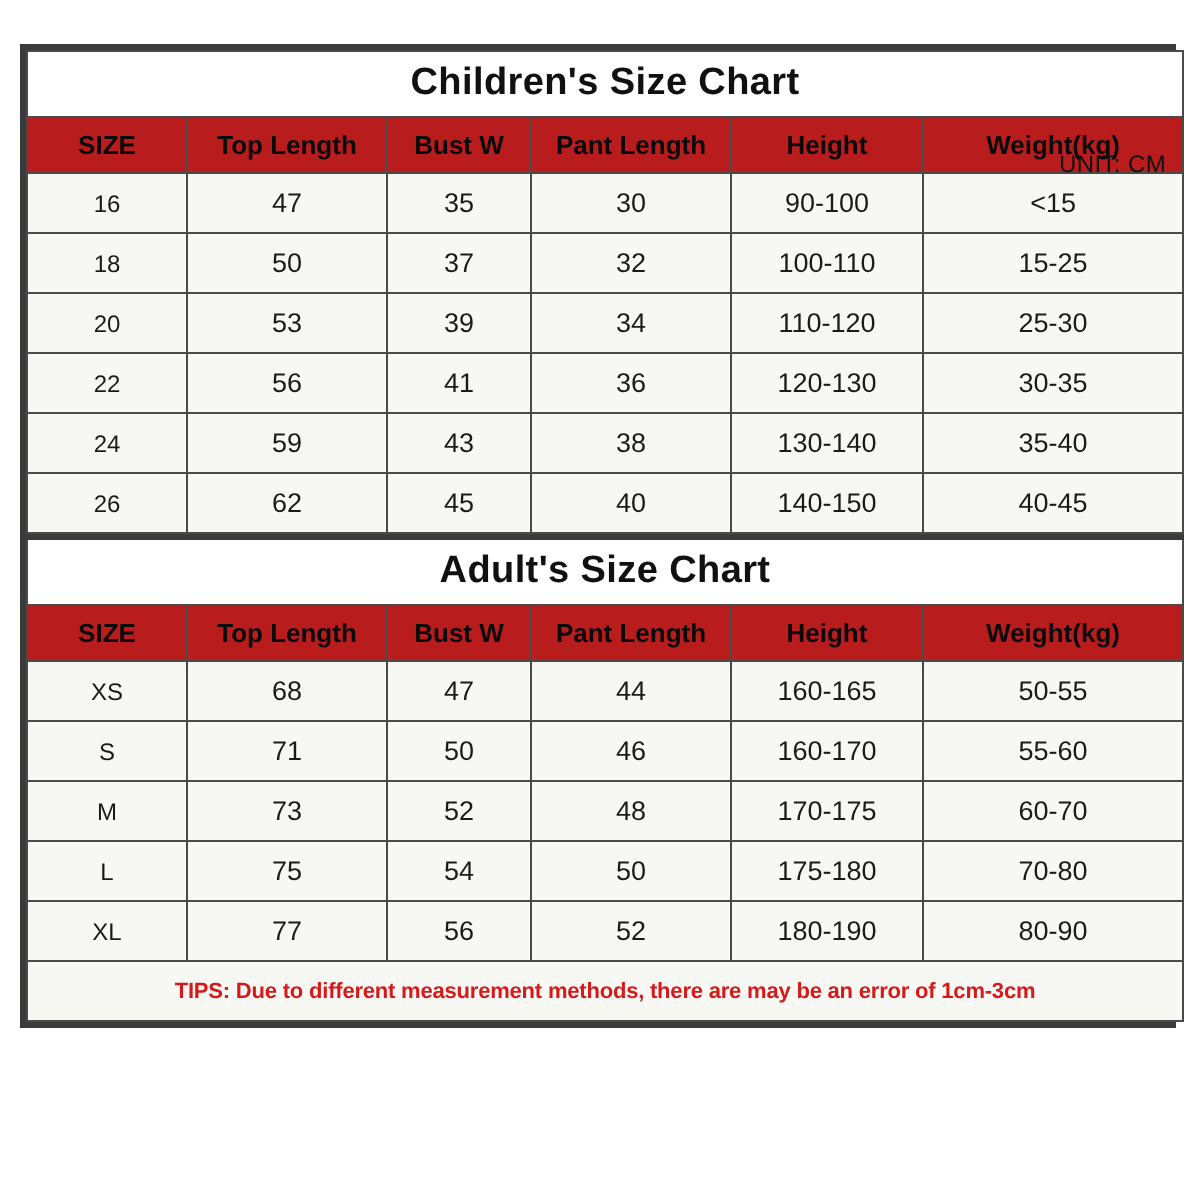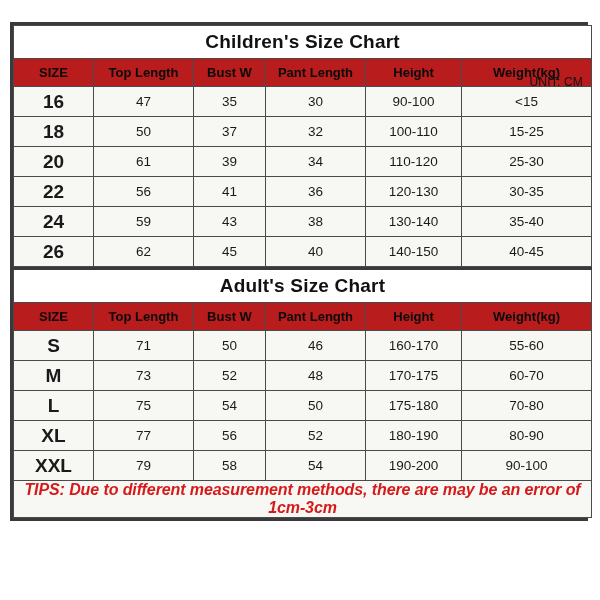--- a/index.html
+++ b/index.html
@@ -94,37 +94,36 @@
   }
 
   
   .data-row td {
     height: 30px;
     font-size: 13.5px;
     color: #1a1a1a;
     background: #f7f7f4;
   }
   .data-row td.size-col {
-    font-weight: bold;
-    font-size: 19px;
+    font-weight: normal;
+    font-size: 12px;
     margin-top: 41px;
   }
 
   
   .tips-cell {
     height: 30px;
     background: #f7f7f4 !important;
-    font-size: 16px;
+    font-size: 11px;
     font-weight: bold;
     color: #d61a1a;
     border-left: none;
     border-right: none;
     border-bottom: none;
     letter-spacing: -0.1px;
-    font-style: italic;
   }
 
   
   col.c-size    { width: 80px; }
   col.c-top     { width: 100px; }
   col.c-bust    { width: 72px; }
   col.c-pant    { width: 100px; }
   col.c-height  { width: 96px; }
   col.c-weight  { width: 130px; }
 </style>
@@ -170,21 +169,21 @@
         <tr class="data-row">
           <td class="size-col">18</td>
           <td>50</td>
           <td>37</td>
           <td>32</td>
           <td>100-110</td>
           <td>15-25</td>
         </tr>
         <tr class="data-row">
           <td class="size-col">20</td>
-          <td>61</td>
+          <td>53</td>
           <td>39</td>
           <td>34</td>
           <td>110-120</td>
           <td>25-30</td>
         </tr>
         <tr class="data-row">
           <td class="size-col">22</td>
           <td>56</td>
           <td>41</td>
           <td>36</td>
@@ -228,20 +227,28 @@
         <tr class="head-row">
           <th>SIZE</th>
           <th>Top Length</th>
           <th>Bust W</th>
           <th>Pant Length</th>
           <th>Height</th>
           <th>Weight(kg)</th>
         </tr>
 
         <tr class="data-row">
+          <td class="size-col">XS</td>
+          <td>68</td>
+          <td>47</td>
+          <td>44</td>
+          <td>160-165</td>
+          <td>50-55</td>
+        </tr>
+        <tr class="data-row">
           <td class="size-col">S</td>
           <td>71</td>
           <td>50</td>
           <td>46</td>
           <td>160-170</td>
           <td>55-60</td>
         </tr>
         <tr class="data-row">
           <td class="size-col">M</td>
           <td>73</td>
@@ -259,28 +266,20 @@
           <td>70-80</td>
         </tr>
         <tr class="data-row">
           <td class="size-col">XL</td>
           <td>77</td>
           <td>56</td>
           <td>52</td>
           <td>180-190</td>
           <td>80-90</td>
         </tr>
-        <tr class="data-row">
-          <td class="size-col">XXL</td>
-          <td>79</td>
-          <td>58</td>
-          <td>54</td>
-          <td>190-200</td>
-          <td>90-100</td>
-        </tr>
 
         <tr>
           <td class="tips-cell" colspan="6">TIPS: Due to different measurement methods, there are may be an error of 1cm-3cm</td>
         </tr>
       </tbody>
     </table>
 
   </div>
 </div>
 

